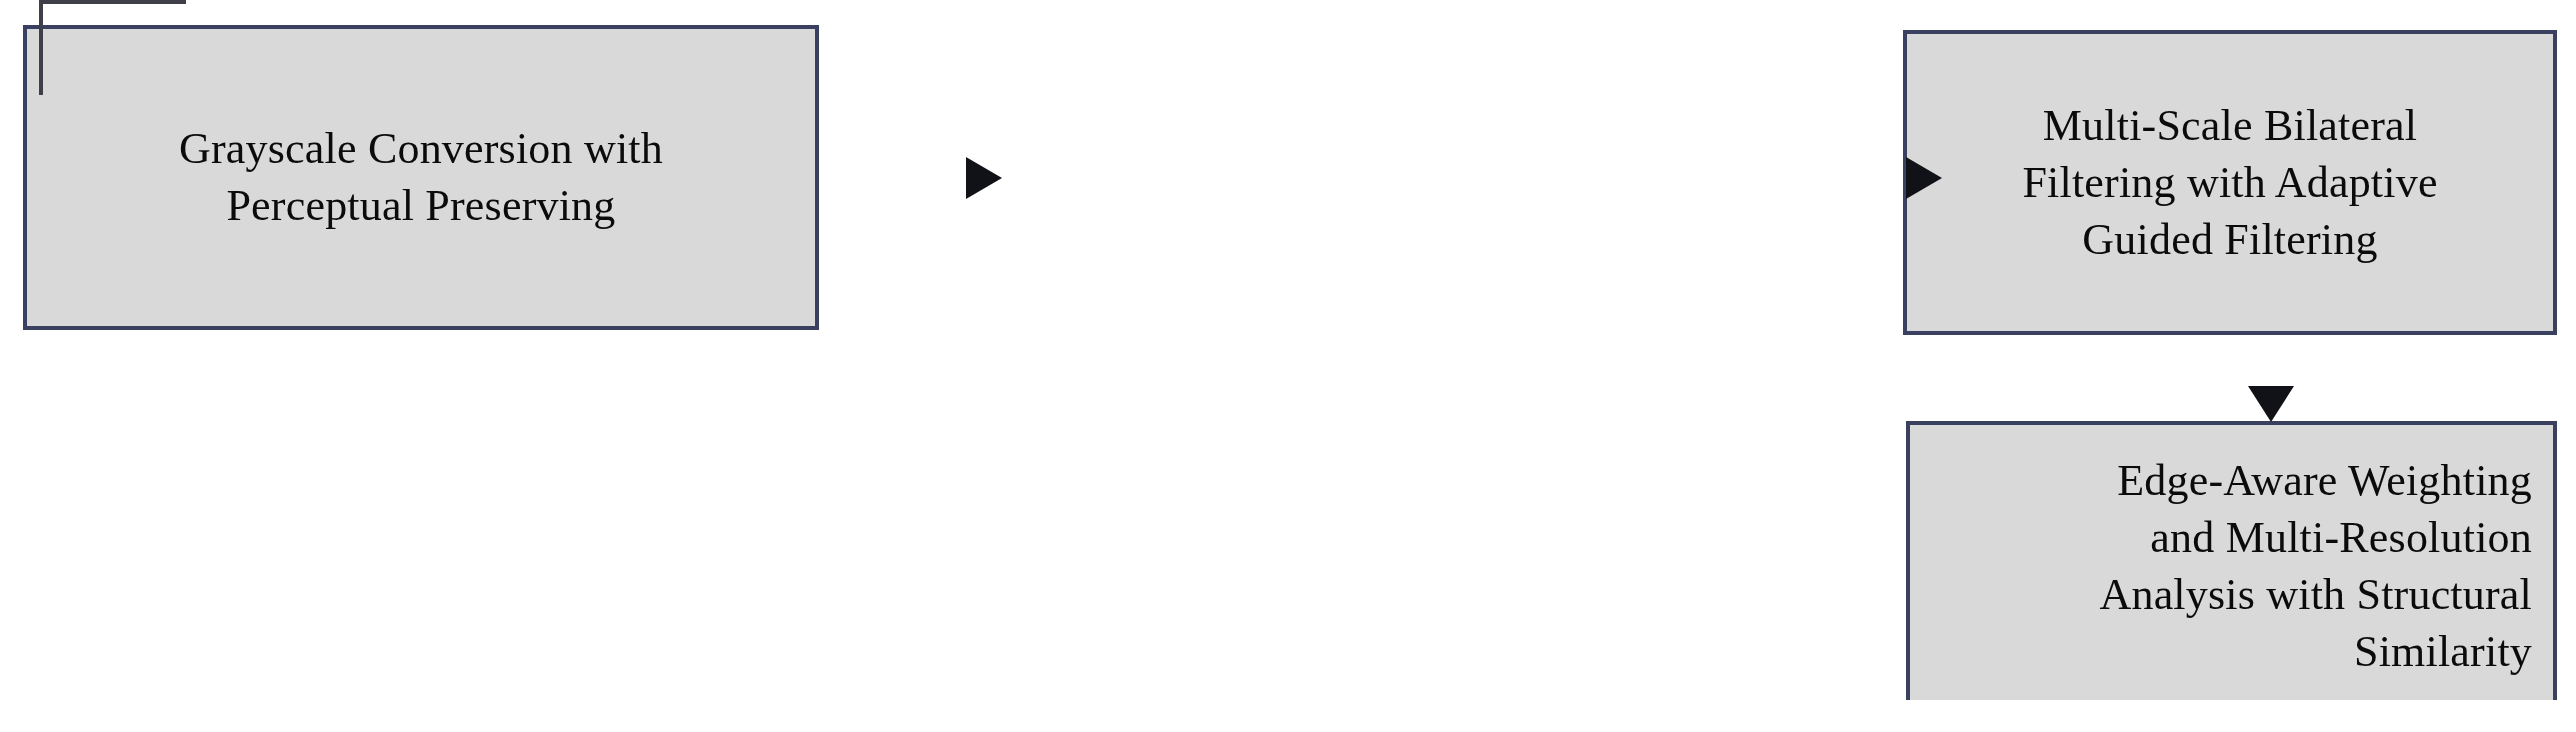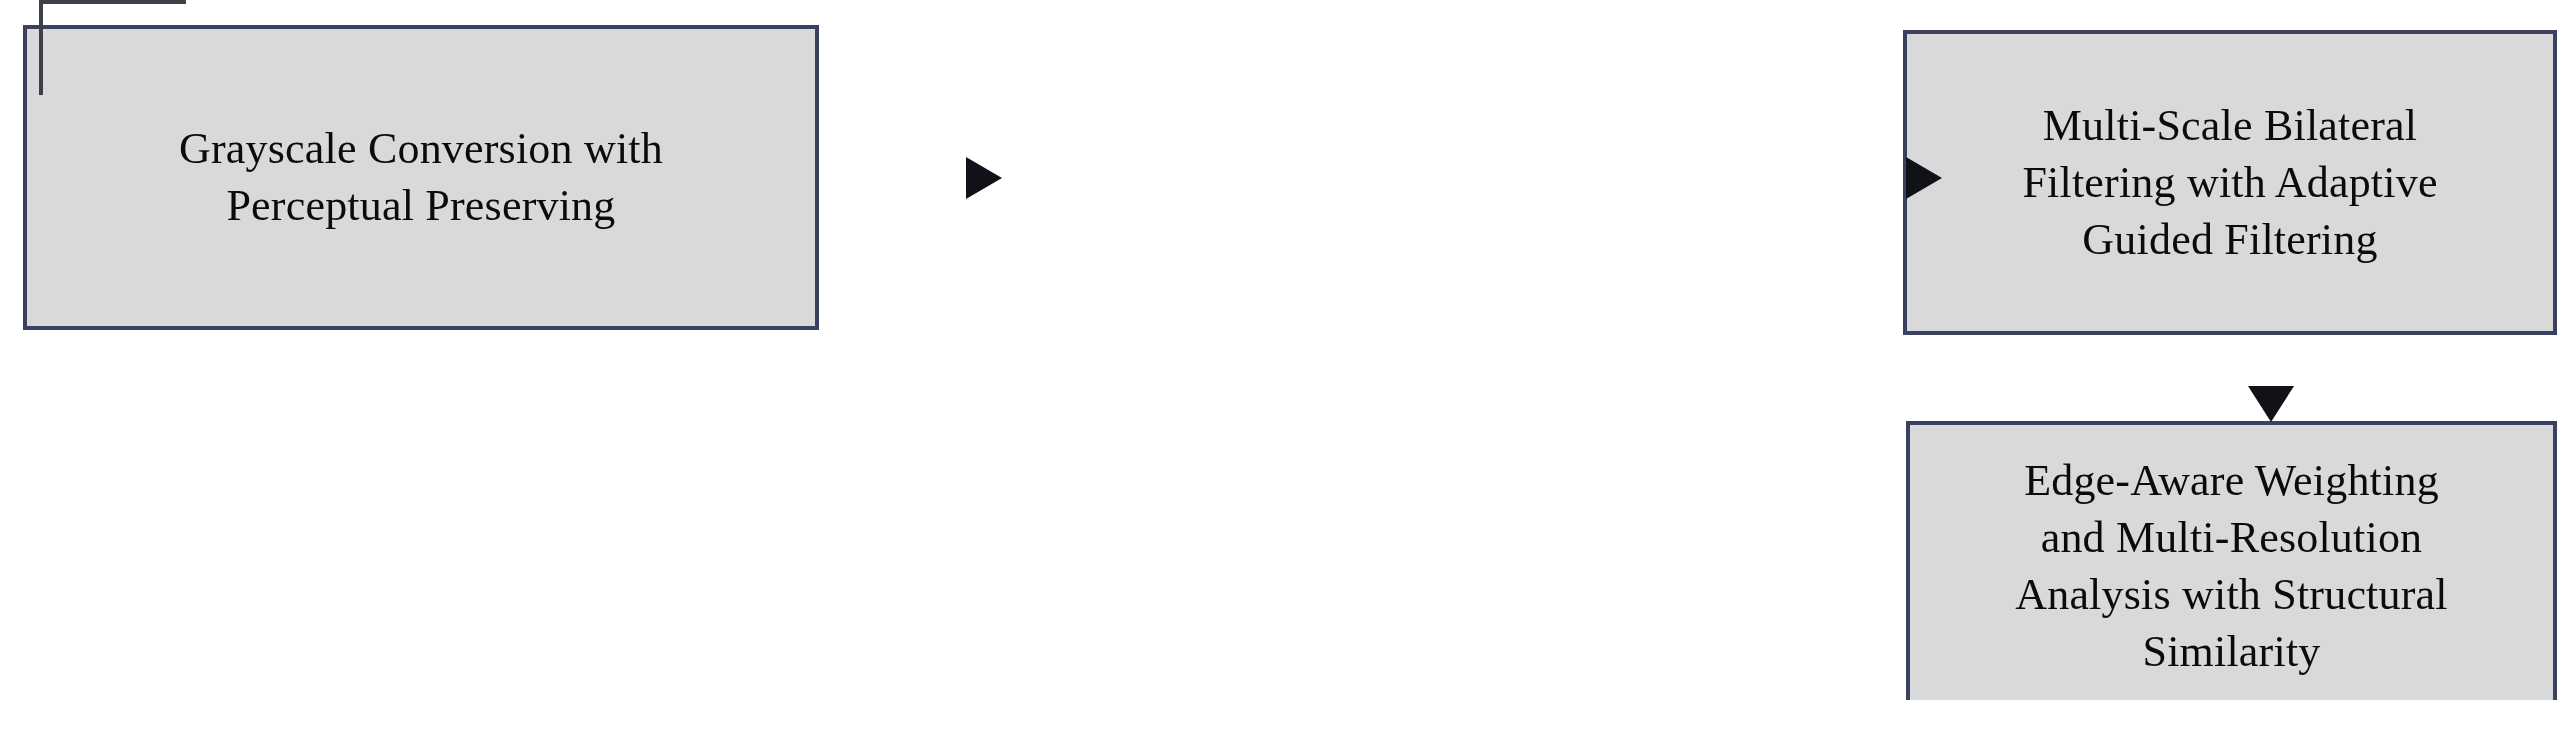--- a/index.html
+++ b/index.html
@@ -38,21 +38,21 @@
     box-sizing: border-box;
     font-size: 44px;
     line-height: 1.30;
     white-space: pre-line;
     letter-spacing: 0.2px;
   }
 
   #node-grayscale   { left: 23px;   top: 24.5px;  width: 796px; height: 305px; }
   #node-dynamic     { left: 963px; top: 24.5px;  width: 796px; height: 305px; }
   #node-multiscale  { left: 1903px; top: 30px;  width: 654px; height: 305px; }
-  #node-edgeaware   { left: 1906px; top: 421px; width: 651px; height: 290px; }
+  #node-edgeaware   { left: 1906px; top: 421px; width: 651px; height: 290px; text-align: right; }
 
   
   .connector { position: absolute; }
 
   .h-line {
     height: 4.1px;
     background: #3f3f4a;
   }
   .h-head {
     position: absolute;

